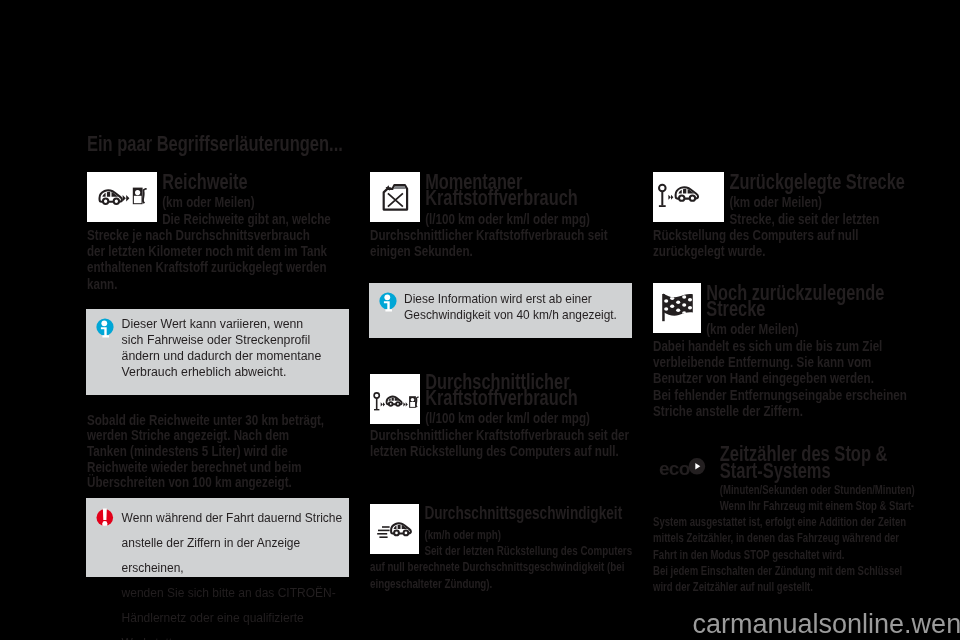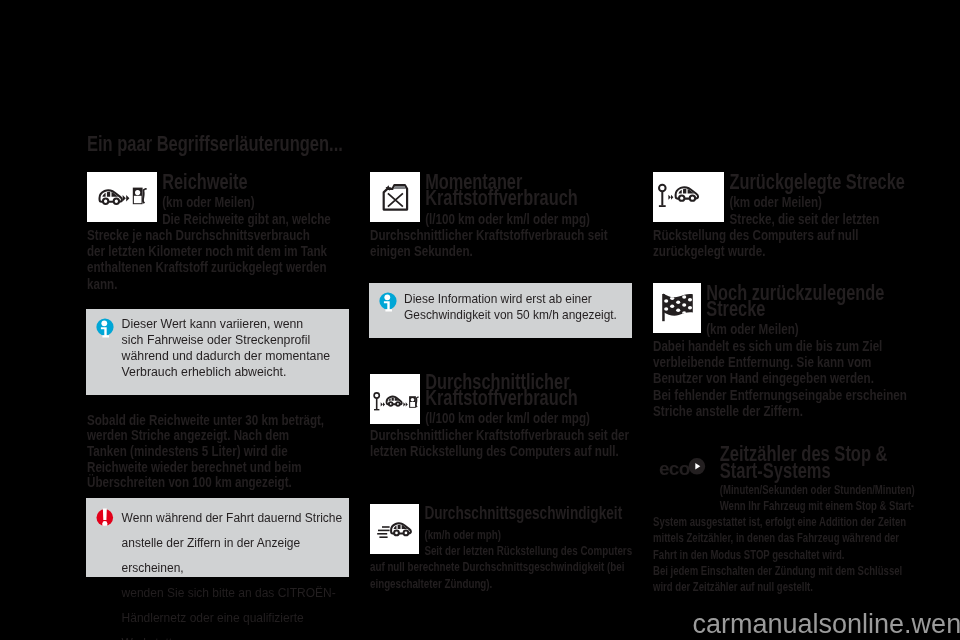--- a/index.html
+++ b/index.html
@@ -130,34 +130,34 @@
   <div class="box" style="left:74px;top:308.5px;width:263px;height:86px">
     <div class="boxicon">
         <svg width="20" height="23" viewBox="0 0 20 23">
       <circle cx="9.0" cy="9.0" r="8.6" fill="#00a6d6"></circle>
       <circle cx="8.3" cy="5.3" r="2.9" fill="#fff"></circle>
       <path d="M4.9 9.3 h5.8 v8.0 h2.3 v2.2 h-6.6 v-2.2 h1.9 v-6.0 h-3.4 z" fill="#fff"></path>
     </svg>
       </div>
     <div class="boxtxt">Dieser Wert kann variieren, wenn
 sich Fahrweise oder Streckenprofil
-während und dadurch der momentane
+ändern und dadurch der momentane
 Verbrauch erheblich abweicht.</div>
   </div>
 
   <div class="box" style="left:356.5px;top:282.5px;width:263px;height:55px">
     <div class="boxicon">
         <svg width="20" height="23" viewBox="0 0 20 23">
       <circle cx="9.0" cy="9.0" r="8.6" fill="#00a6d6"></circle>
       <circle cx="8.3" cy="5.3" r="2.9" fill="#fff"></circle>
       <path d="M4.9 9.3 h5.8 v8.0 h2.3 v2.2 h-6.6 v-2.2 h1.9 v-6.0 h-3.4 z" fill="#fff"></path>
     </svg>
       </div>
     <div class="boxtxt" style="font-size:11.9px;line-height:16.1px">Diese Information wird erst ab einer
-Geschwindigkeit von 50 km/h angezeigt.</div>
+Geschwindigkeit von 40 km/h angezeigt.</div>
   </div>
 
   <div class="box" style="left:74px;top:497.5px;width:263px;height:79px">
     <div class="boxicon">
         <svg width="20" height="23" viewBox="0 0 20 23">
       <circle cx="8.8" cy="10.6" r="8.3" fill="#e2001a"></circle>
       <path d="M6.9 1.6 h3.9 l-0.4 11.5 h-3.1 z" fill="#fff"></path>
       <circle cx="8.85" cy="16.4" r="2.45" fill="#fff"></circle>
       <path d="M6.4 16.4 h4.9 v2.4 h-4.9 z" fill="#fff"></path>
     </svg>

